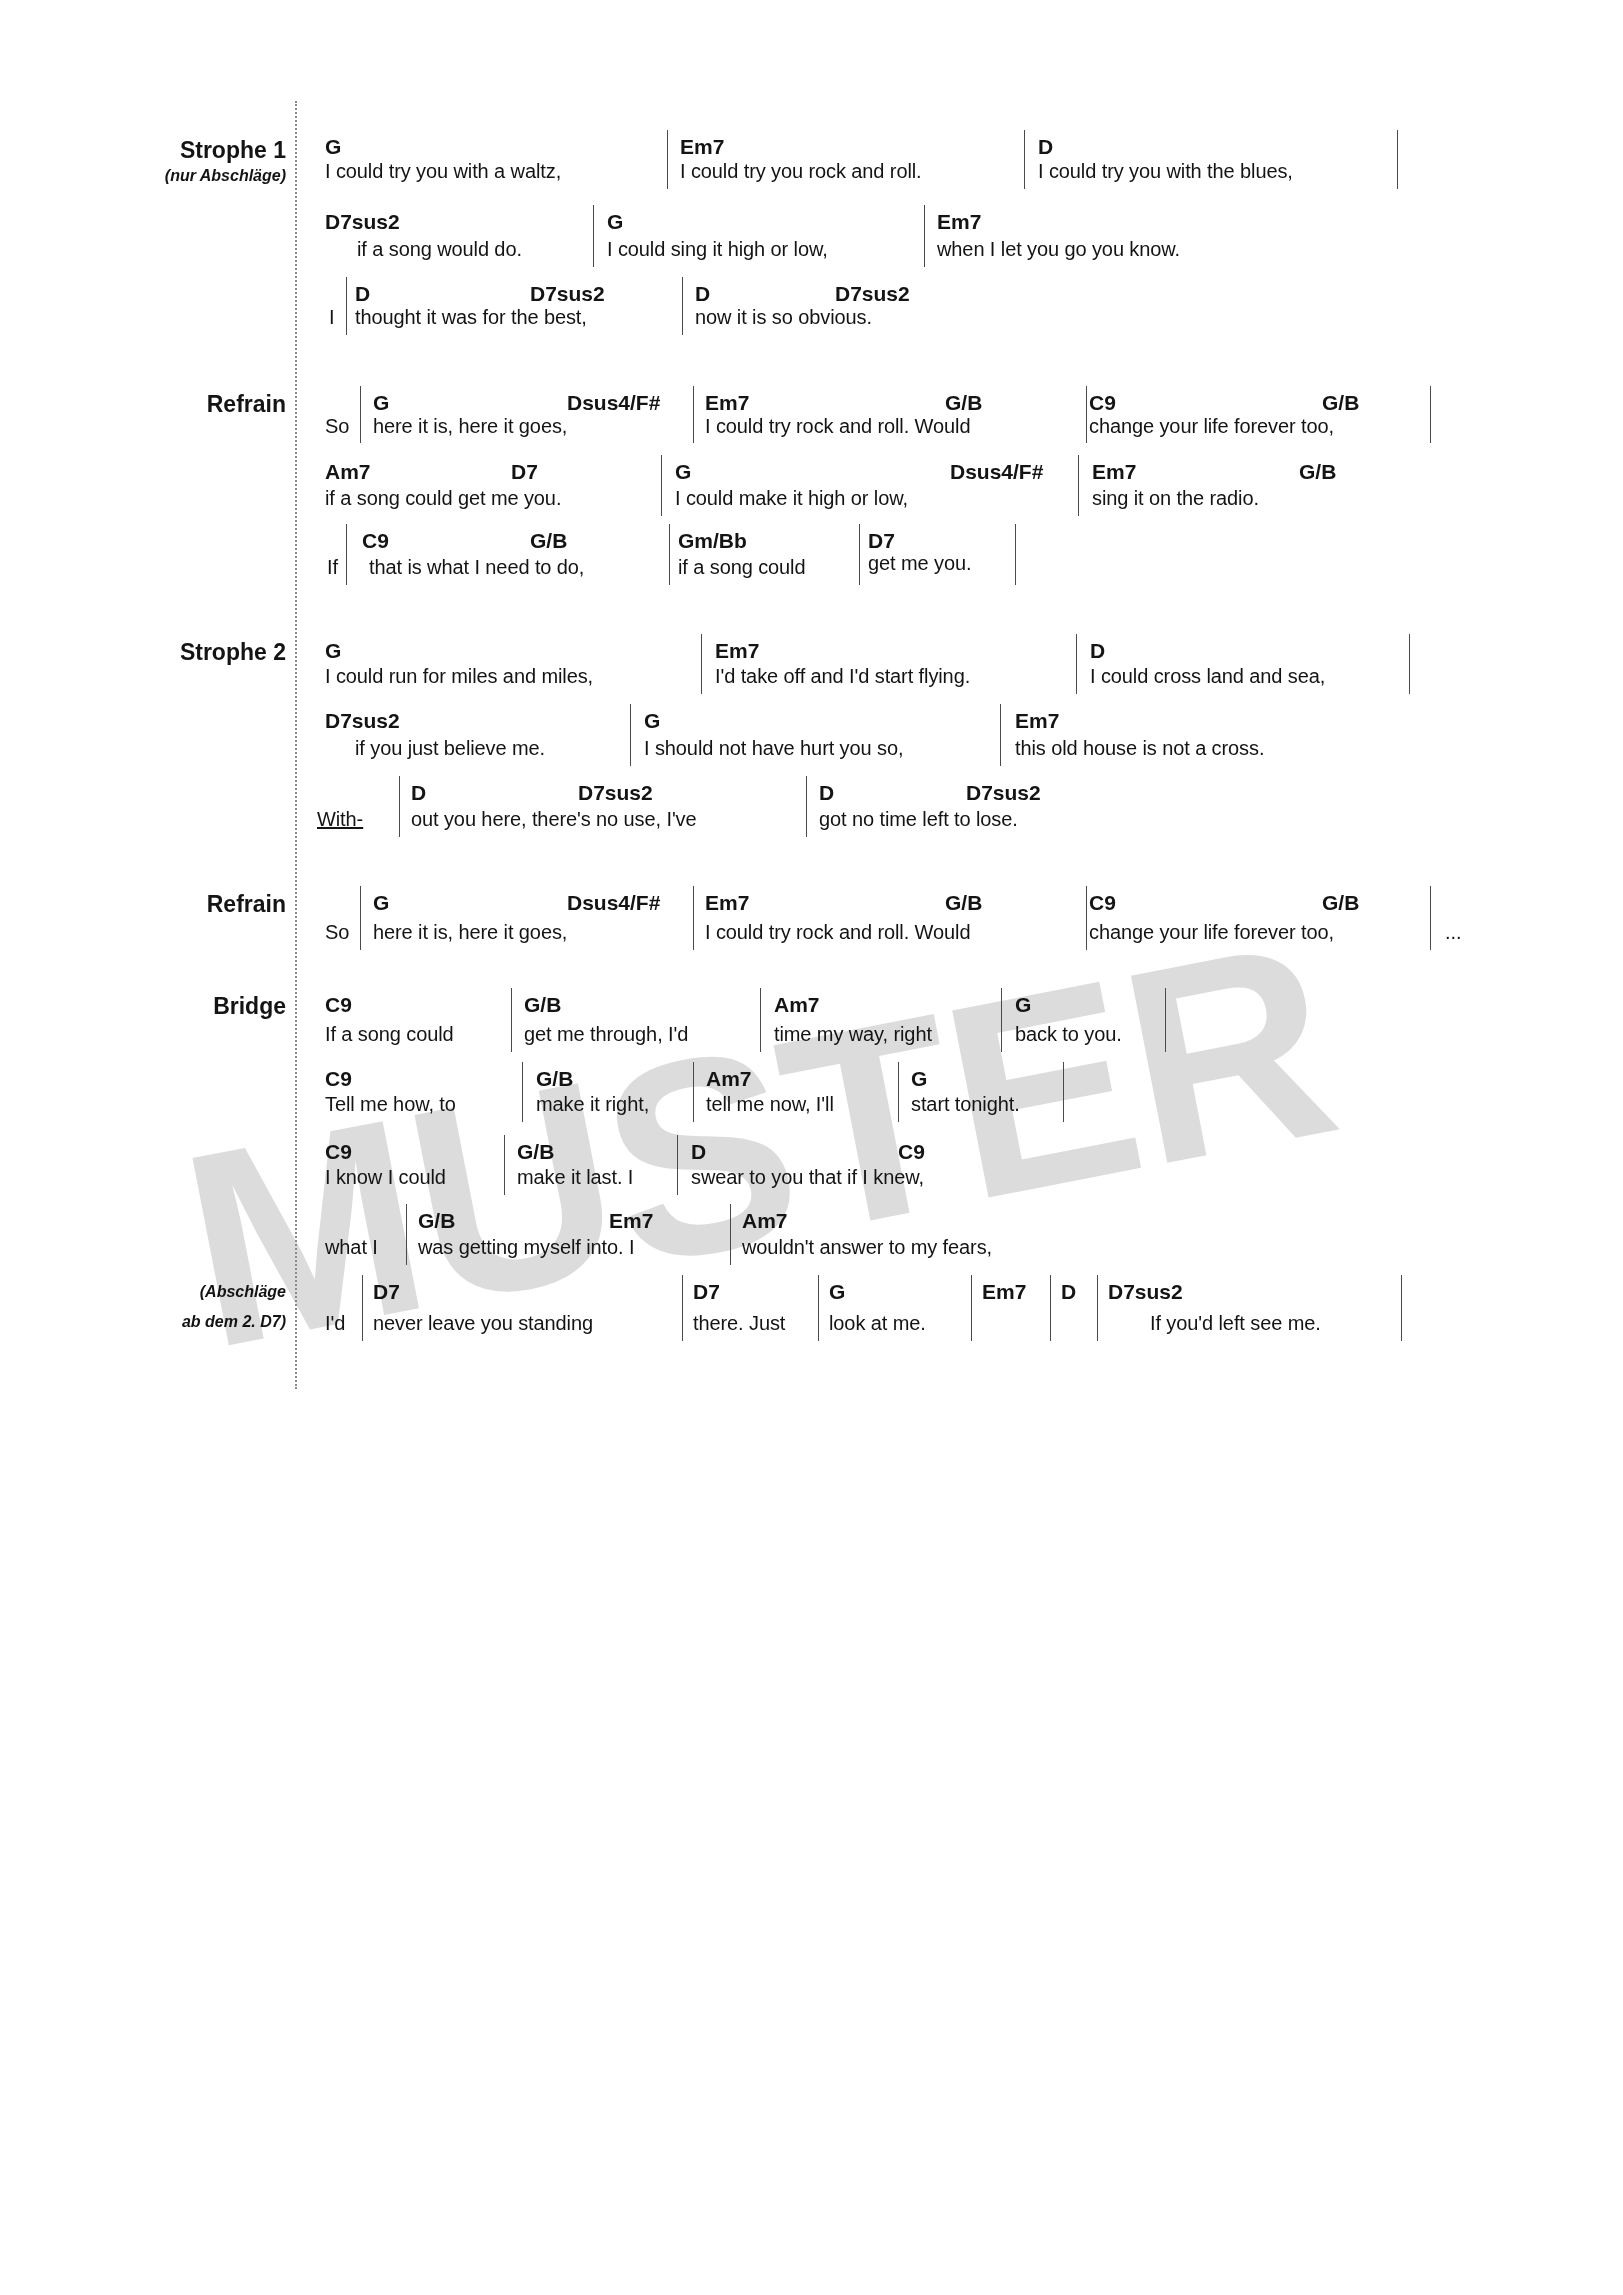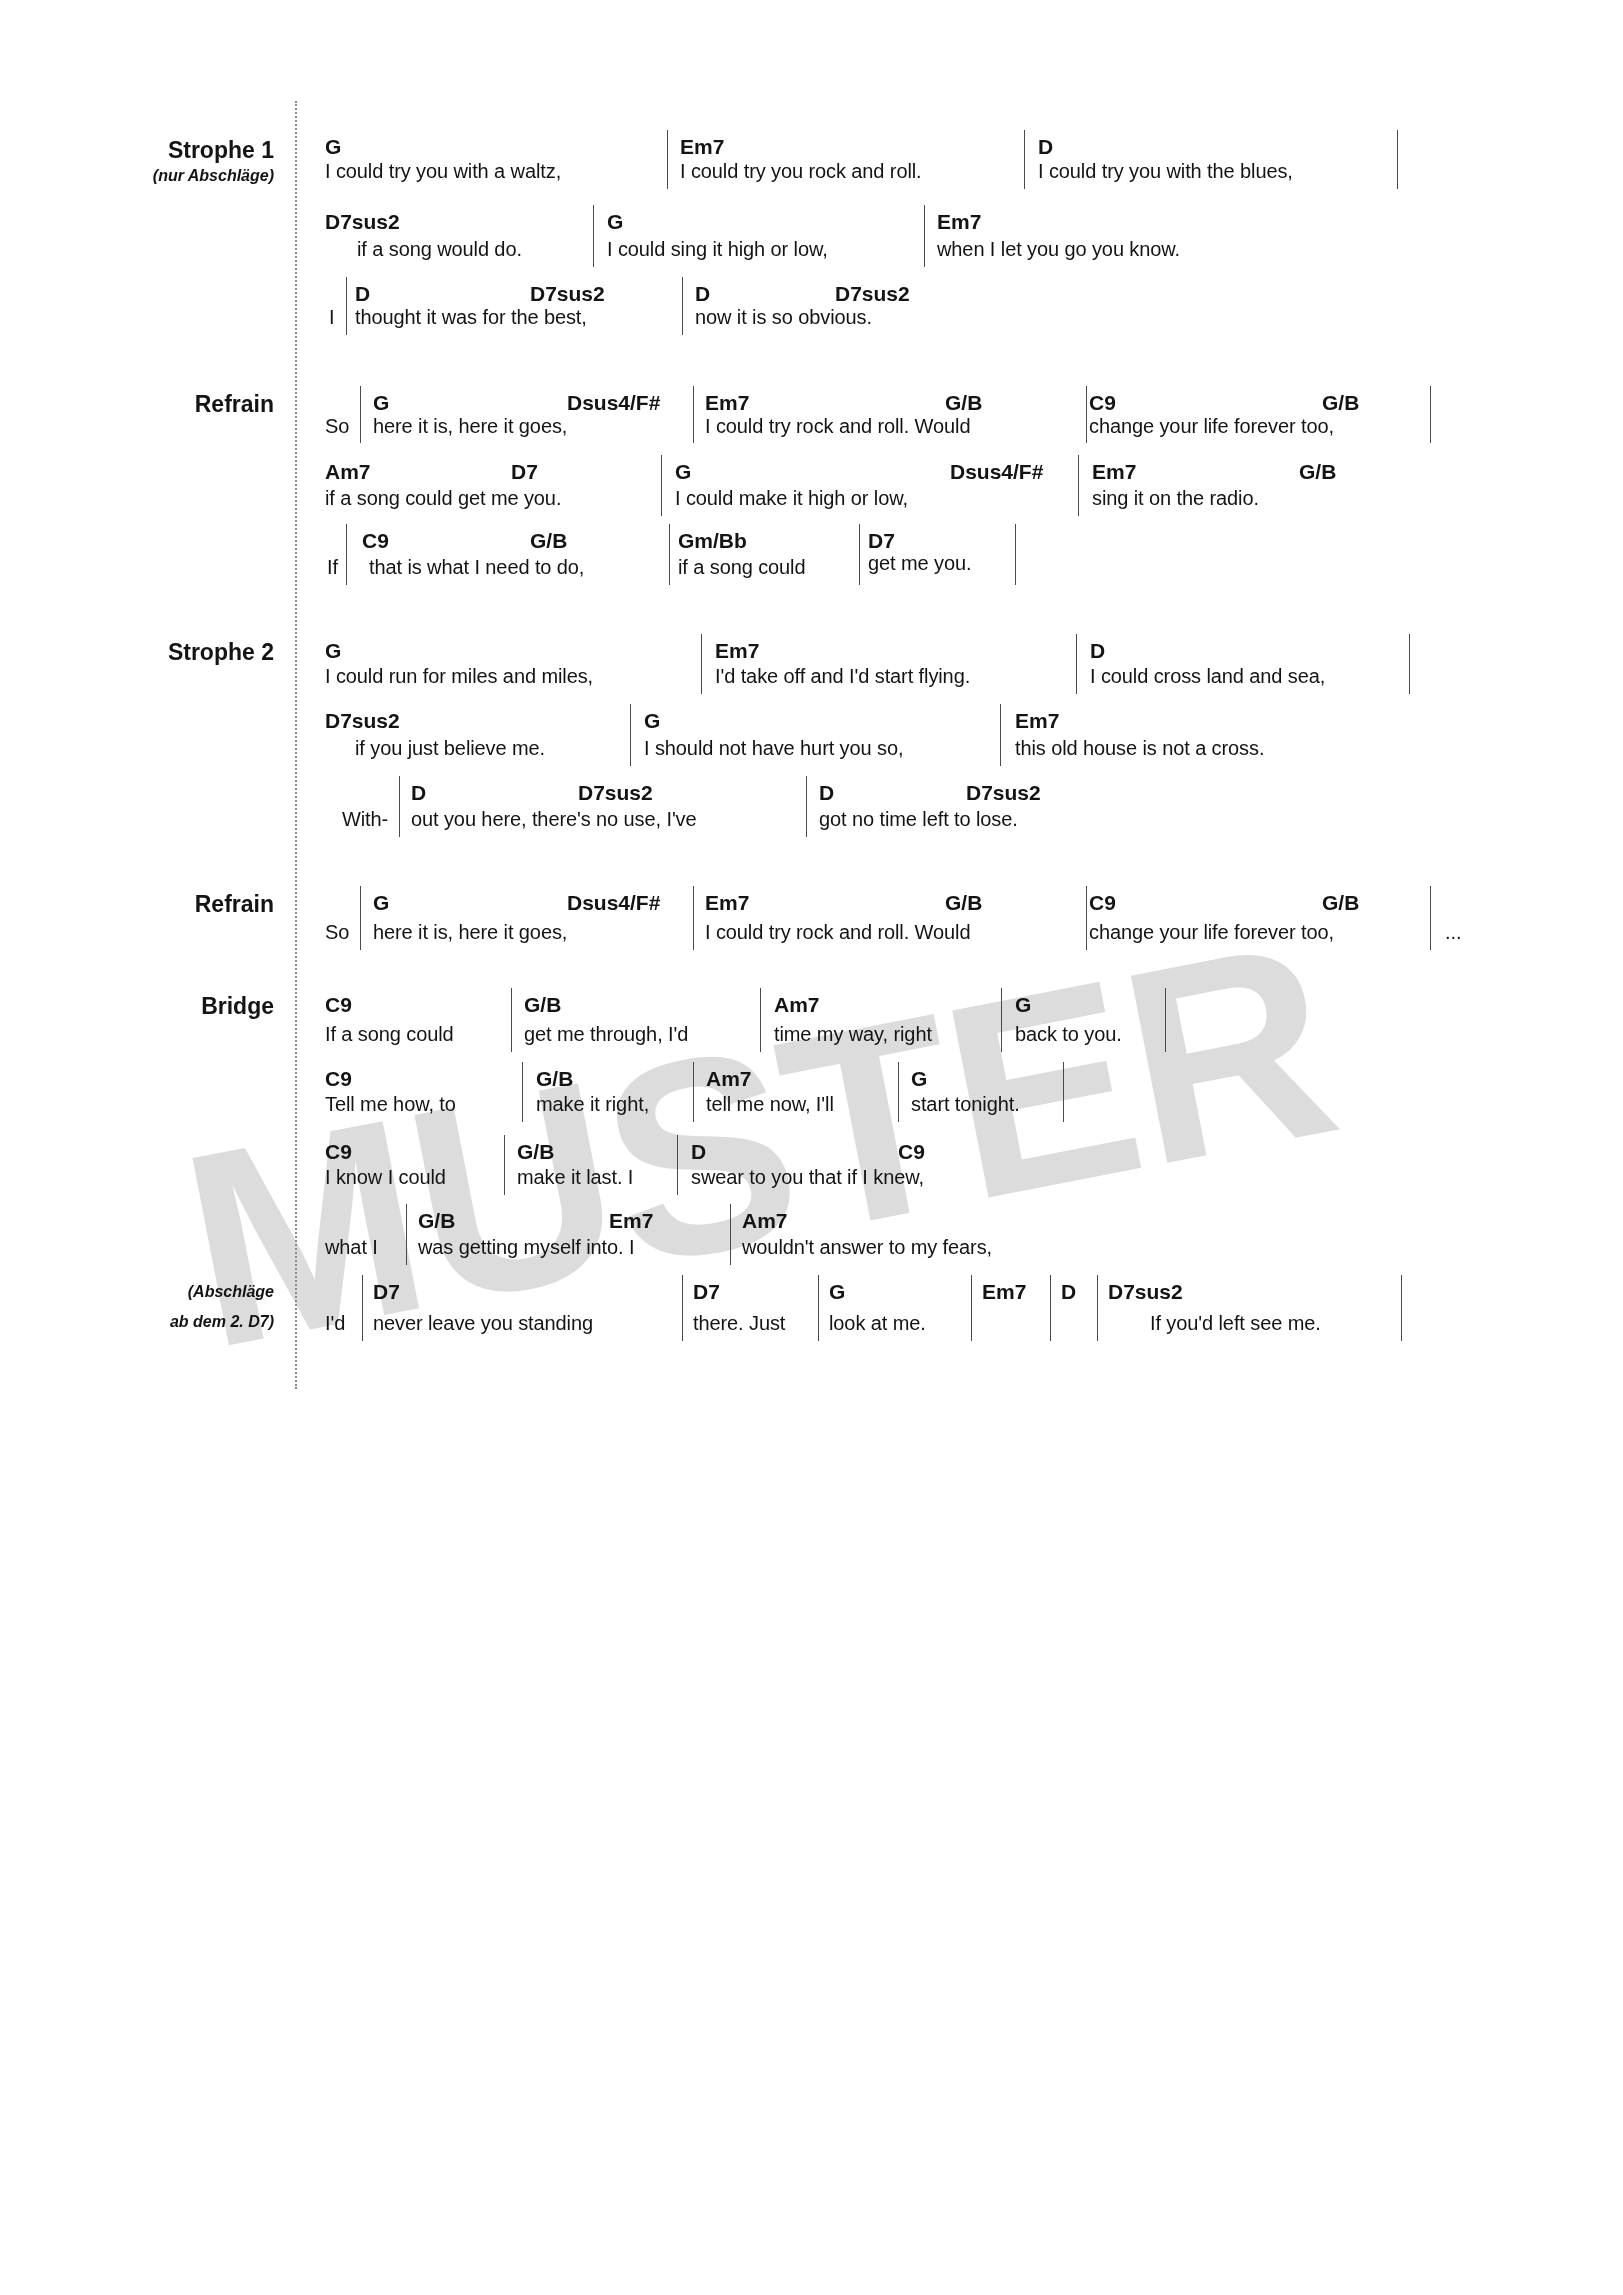--- a/index.html
+++ b/index.html
@@ -12,21 +12,21 @@
     position:absolute;left:166px;top:1119px;z-index:0;
     font-size:277px;font-weight:bold;line-height:1;
     transform:rotate(-11deg);transform-origin:left top;
     letter-spacing:-2.7px;user-select:none;white-space:nowrap;
   }
   #sheet{position:absolute;left:0;top:0;width:1623px;height:2295px;z-index:1;}
   .dotted-guide{
     position:absolute;width:0;border-left:2px dotted #8a8a8a;
   }
   .sec-label{
-    position:absolute;left:41px;width:233px;text-align:right;
+    position:absolute;left:53px;width:233px;text-align:right;
     font-size:23px;font-weight:bold;white-space:nowrap;
   }
   .sec-note{
     font-size:16px;font-weight:bold;font-style:italic;
   }
   .line{position:absolute;left:0;width:1623px;}
   .chord{
     position:absolute;font-weight:bold;font-size:21px;line-height:1.1;white-space:nowrap;
   }
   .lyric{
@@ -146,21 +146,21 @@
       <div class="lyric" style="left: 644px; top: 28px;">I should not have hurt you so,</div>
       <div class="lyric" style="left: 1015px; top: 28px;">this old house is not a cross.</div>
     </div>
     <div class="line" style="top: 781px; height: 58px;">
       <div class="bar" style="left: 399px; top: -5.4px; height: 61px;"></div>
       <div class="bar" style="left: 806px; top: -5.4px; height: 61px;"></div>
       <div class="chord" style="left: 411px; top: 0px;">D</div>
       <div class="chord" style="left: 578px; top: 0px;">D7sus2</div>
       <div class="chord" style="left: 819px; top: 0px;">D</div>
       <div class="chord" style="left: 966px; top: 0px;">D7sus2</div>
-      <div class="lyric" style="left: 342px; top: 27px;">With-</div>
+      <div class="lyric" style="left: 317px; top: 27px; text-decoration: underline;">With-</div>
       <div class="lyric" style="left: 411px; top: 27px;">out you here, there's no use, I've</div>
       <div class="lyric" style="left: 819px; top: 27px;">got no time left to lose.</div>
     </div>
     <div class="line" style="top: 891px; height: 62px;">
       <div class="bar" style="left: 360px; top: -5.4px; height: 64px;"></div>
       <div class="bar" style="left: 693px; top: -5.4px; height: 64px;"></div>
       <div class="bar" style="left: 1086px; top: -5.4px; height: 64px;"></div>
       <div class="bar" style="left: 1430px; top: -5.4px; height: 64px;"></div>
       <div class="chord" style="left: 373px; top: 0px;">G</div>
       <div class="chord" style="left: 567px; top: 0px;">Dsus4/F#</div>

